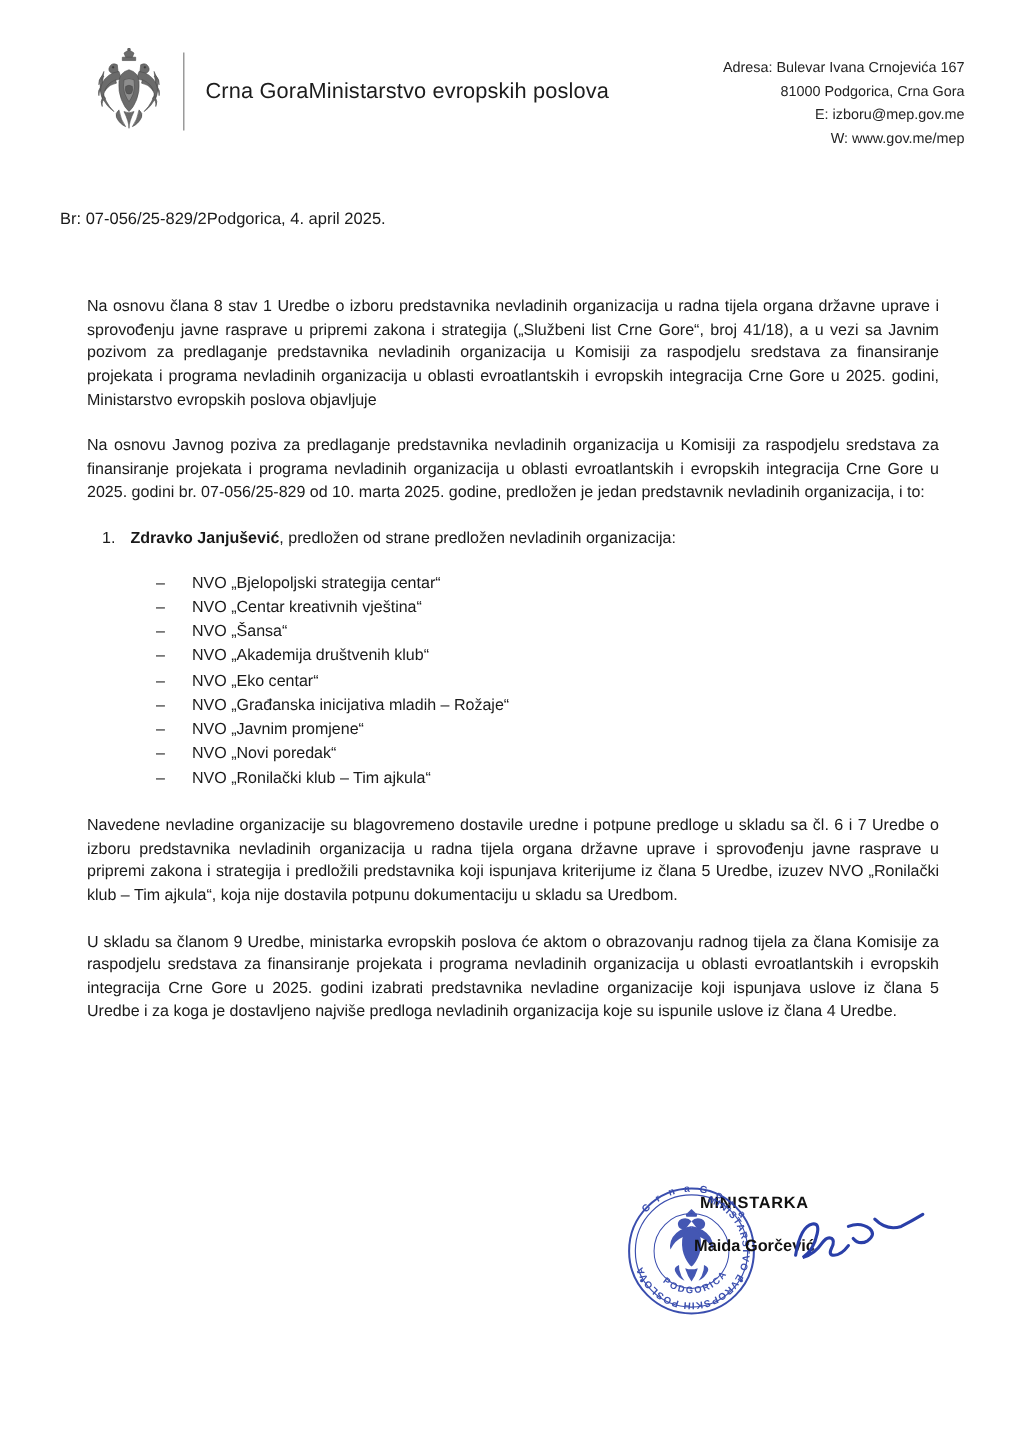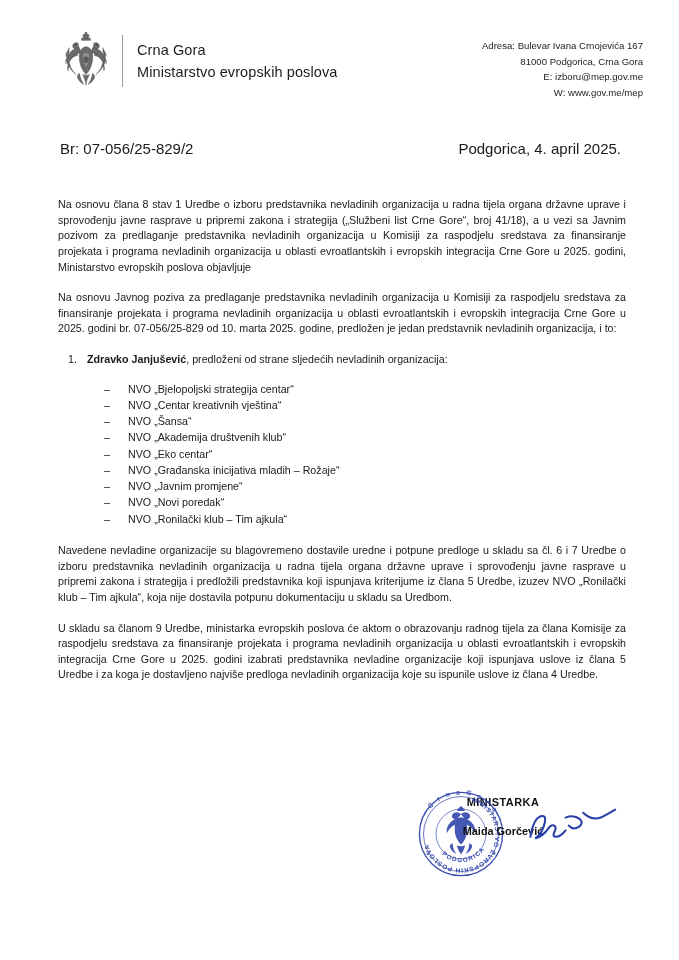--- a/index.html
+++ b/index.html
@@ -42,21 +42,21 @@
   }
   .crest-divider {
     width: 1px;
     height: 52px;
     background: #9a9a9a;
     margin-left: 8px;
     margin-right: 14px;
   }
   .org-lines {
     display: flex;
-    flex-direction: column;
+    flex-direction: row;
     justify-content: space-between;
   }
   .org-name {
     font-size: 14.5px;
     color: #1c1c1c;
     line-height: 1.55;
     letter-spacing: 0.1px;
   }
   .org-sub {
     font-size: 14.5px;
@@ -70,26 +70,25 @@
     top: 8px;
     text-align: right;
     font-size: 9.6px;
     line-height: 1.62;
     color: #232323;
   }
 
   
   .ref-row {
     position: absolute;
-    left: 60px;
+    left: 40px;
     right: 48px;
     top: 140px;
     display: flex;
-    justify-content: space-between;
-    font-size: 15px;
+    font-size: 11px;
     color: #1a1a1a;
   }
   .ref-place { padding-right: 10px; }
 
   
   .body-area {
     position: absolute;
     left: 58px;
     top: 197px;
     width: 568px;
@@ -252,21 +251,21 @@
 
   <div class="body-area">
 
     <p class="para">Na osnovu člana 8 stav 1 Uredbe o izboru predstavnika nevladinih organizacija u radna tijela organa državne uprave i sprovođenju javne rasprave u pripremi zakona i strategija („Službeni list Crne Gore“, broj 41/18), a u vezi sa Javnim pozivom za predlaganje predstavnika nevladinih organizacija u Komisiji za raspodjelu sredstava za finansiranje projekata i programa nevladinih organizacija u oblasti evroatlantskih i evropskih integracija Crne Gore u 2025. godini, Ministarstvo evropskih poslova objavljuje</p>
 
 
     <p class="para">Na osnovu Javnog poziva za predlaganje predstavnika nevladinih organizacija u Komisiji za raspodjelu sredstava za finansiranje projekata i programa nevladinih organizacija u oblasti evroatlantskih i evropskih integracija Crne Gore u 2025. godini br. 07-056/25-829 od 10. marta 2025. godine, predložen je jedan predstavnik nevladinih organizacija, i to:</p>
 
     <div class="numbered">
       <span class="num">1.</span>
-      <span class="person">Zdravko Janjušević</span><span>, predloženi od strane sljedećih nevladinih organizacija:</span>
+      <span class="person">Zdravko Janjušević</span><span>, predložen od strane predložen nevladinih organizacija:</span>
     </div>
 
     <ul class="ngo-list">
       <li><span class="dash">–</span><span>NVO „Bjelopoljski strategija centar“</span></li>
       <li><span class="dash">–</span><span>NVO „Centar kreativnih vještina“</span></li>
       <li><span class="dash">–</span><span>NVO „Šansa“</span></li>
       <li><span class="dash">–</span><span>NVO „Akademija društvenih klub“</span></li>
       <li><span class="dash">–</span><span>NVO „Eko centar“</span></li>
       <li><span class="dash">–</span><span>NVO „Građanska inicijativa mladih – Rožaje“</span></li>
       <li><span class="dash">–</span><span>NVO „Javnim promjene“</span></li>

